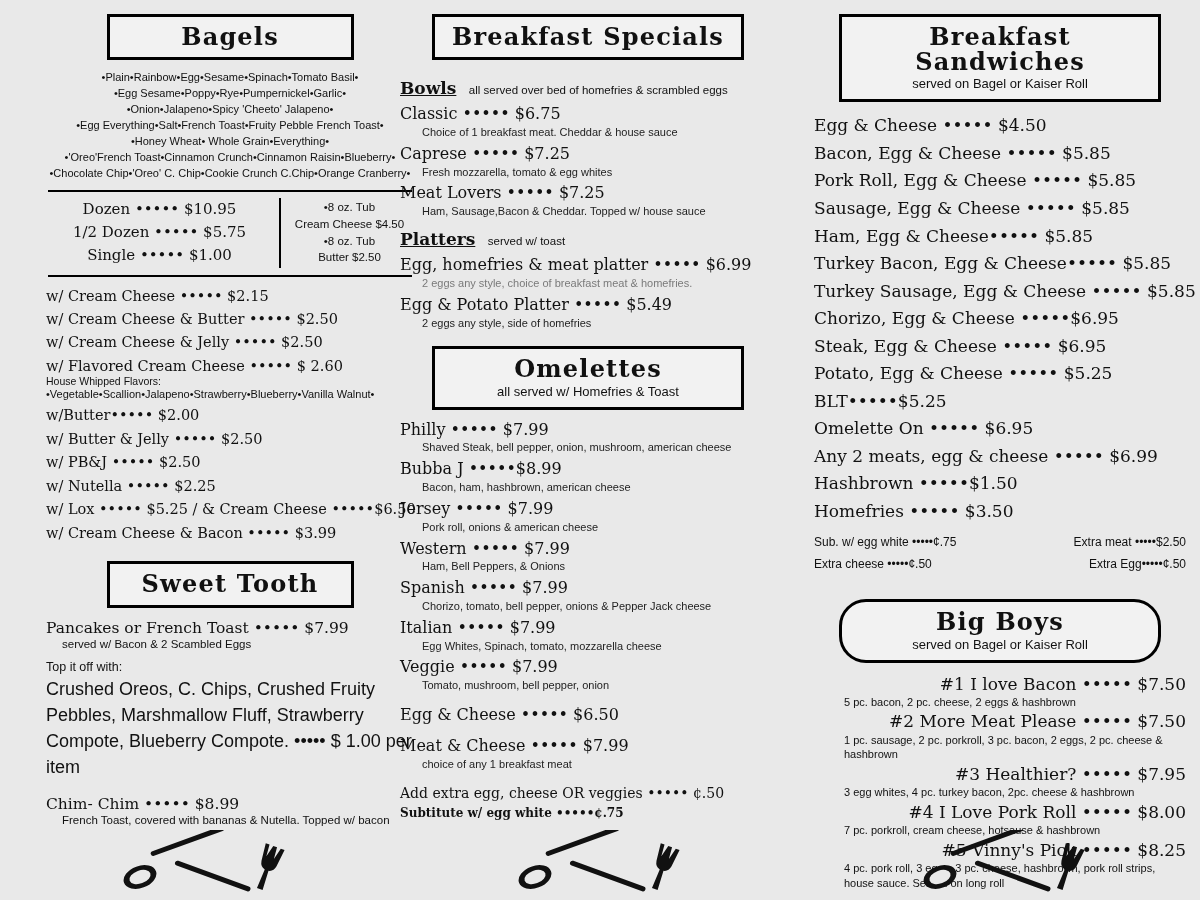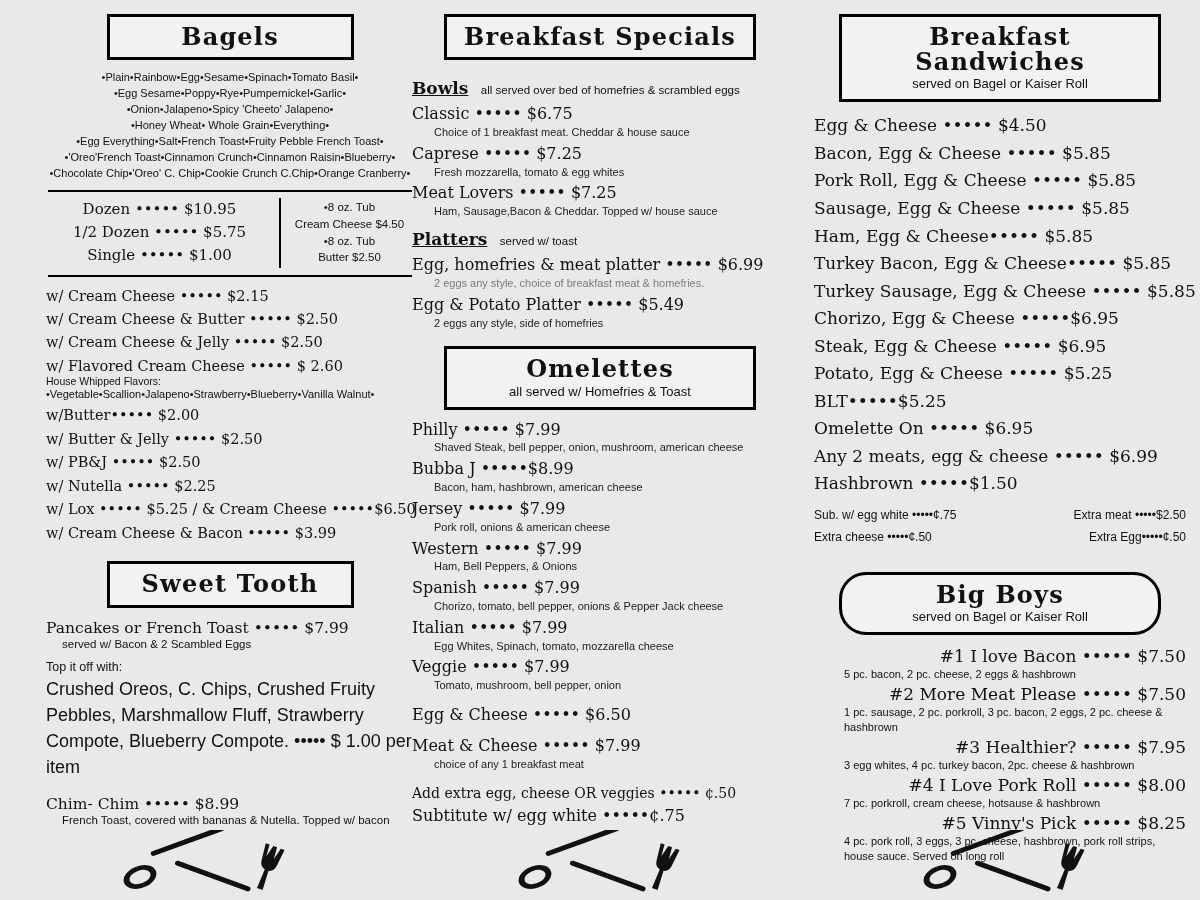--- a/index.html
+++ b/index.html
@@ -6,21 +6,21 @@
   body{
     width:1200px;height:900px;
     background:#e9e9e9;
     font-family:"Liberation Sans", sans-serif;
     color:#111;
     overflow:hidden;
   }
   .page{position:relative;width:1200px;height:900px;box-sizing:border-box;}
   .col{position:absolute;top:0;box-sizing:border-box;}
   .col-left{left:0;width:400px;padding:14px 16px;margin-left:30px;}
-  .col-mid{left:400px;width:400px;padding:14px 12px;}
+  .col-mid{left:388px;width:400px;padding:14px 12px;}
   .col-right{left:800px;width:400px;padding:14px 14px;}
 
   .boxhead{
     border:3px solid #000;
     background:#f2f2f2;
     text-align:center;
     padding:7px 8px 8px;
     margin:0 auto 10px;
   }
   .boxhead .t1{
@@ -181,22 +181,22 @@
   <div class="col col-left">
 
     <div class="boxhead bagels-box">
       <div class="t1">Bagels</div>
     </div>
 
     <div class="tiny-list">
       <div>•Plain•Rainbow•Egg•Sesame•Spinach•Tomato Basil•</div>
       <div>•Egg Sesame•Poppy•Rye•Pumpernickel•Garlic•</div>
       <div>•Onion•Jalapeno•Spicy 'Cheeto' Jalapeno•</div>
+      <div>•Egg Everything•Salt•French Toast•Fruity Pebble French Toast•</div>
       <div>•Honey Wheat• Whole Grain•Everything•</div>
-      <div>•Egg Everything•Salt•French Toast•Fruity Pebble French Toast•</div>
       <div>•'Oreo'French Toast•Cinnamon Crunch•Cinnamon Raisin•Blueberry•</div>
       <div>•Chocolate Chip•'Oreo' C. Chip•Cookie Crunch C.Chip•Orange Cranberry•</div>
     </div>
 
     <div class="pricebox">
       <div class="left">
         <div>Dozen ••••• $10.95</div>
         <div>1/2 Dozen ••••• $5.75</div>
         <div>Single ••••• $1.00</div>
       </div>
@@ -280,21 +280,21 @@
       <div class="mid-item">Spanish ••••• $7.99</div>
       <div class="mid-sub">Chorizo, tomato, bell pepper, onions &amp; Pepper Jack cheese</div>
       <div class="mid-item">Italian ••••• $7.99</div>
       <div class="mid-sub">Egg Whites, Spinach, tomato, mozzarella cheese</div>
       <div class="mid-item">Veggie ••••• $7.99</div>
       <div class="mid-sub">Tomato, mushroom, bell pepper, onion</div>
       <div class="mid-item" style="margin-top:12px;">Egg &amp; Cheese ••••• $6.50</div>
       <div class="mid-item" style="margin-top:10px;">Meat &amp; Cheese ••••• $7.99</div>
       <div class="mid-sub">choice of any 1 breakfast meat</div>
       <div class="mid-item" style="margin-top:12px;font-size:14px;">Add extra egg, cheese OR veggies ••••• ¢.50</div>
-      <div class="mid-item" style="margin-top:4px;font-size:16px;">Subtitute w/ egg white •••••¢.75</div>
+      <div class="mid-item" style="margin-top:4px;font-size:12px;font-weight:bold;">Subtitute w/ egg white •••••¢.75</div>
     </div>
   </div>
 
   <div class="col col-right">
 
     <div class="boxhead bsand-box">
       <div class="t1">Breakfast Sandwiches</div>
       <div class="t2">served on Bagel or Kaiser Roll</div>
     </div>
 
@@ -306,20 +306,21 @@
       <div class="r-item">Ham, Egg &amp; Cheese••••• $5.85</div>
       <div class="r-item">Turkey Bacon, Egg &amp; Cheese••••• $5.85</div>
       <div class="r-item">Turkey Sausage, Egg &amp; Cheese ••••• $5.85</div>
       <div class="r-item">Chorizo, Egg &amp; Cheese •••••$6.95</div>
       <div class="r-item">Steak, Egg &amp; Cheese ••••• $6.95</div>
       <div class="r-item">Potato, Egg &amp; Cheese ••••• $5.25</div>
       <div class="r-item">BLT•••••$5.25</div>
       <div class="r-item">Omelette On ••••• $6.95</div>
       <div class="r-item">Any 2 meats, egg &amp; cheese ••••• $6.99</div>
       <div class="r-item">Hashbrown •••••$1.50</div>
+      <div class="r-item">Homefries ••••• $3.50</div>
     </div>
 
     <div class="twocol r-small" style="margin-top:8px;">
       <div>Sub. w/ egg white •••••¢.75</div>
       <div>Extra meat •••••$2.50</div>
     </div>
     <div class="twocol r-small" style="margin-top:4px;">
       <div>Extra cheese •••••¢.50</div>
       <div>Extra Egg•••••¢.50</div>
     </div>

